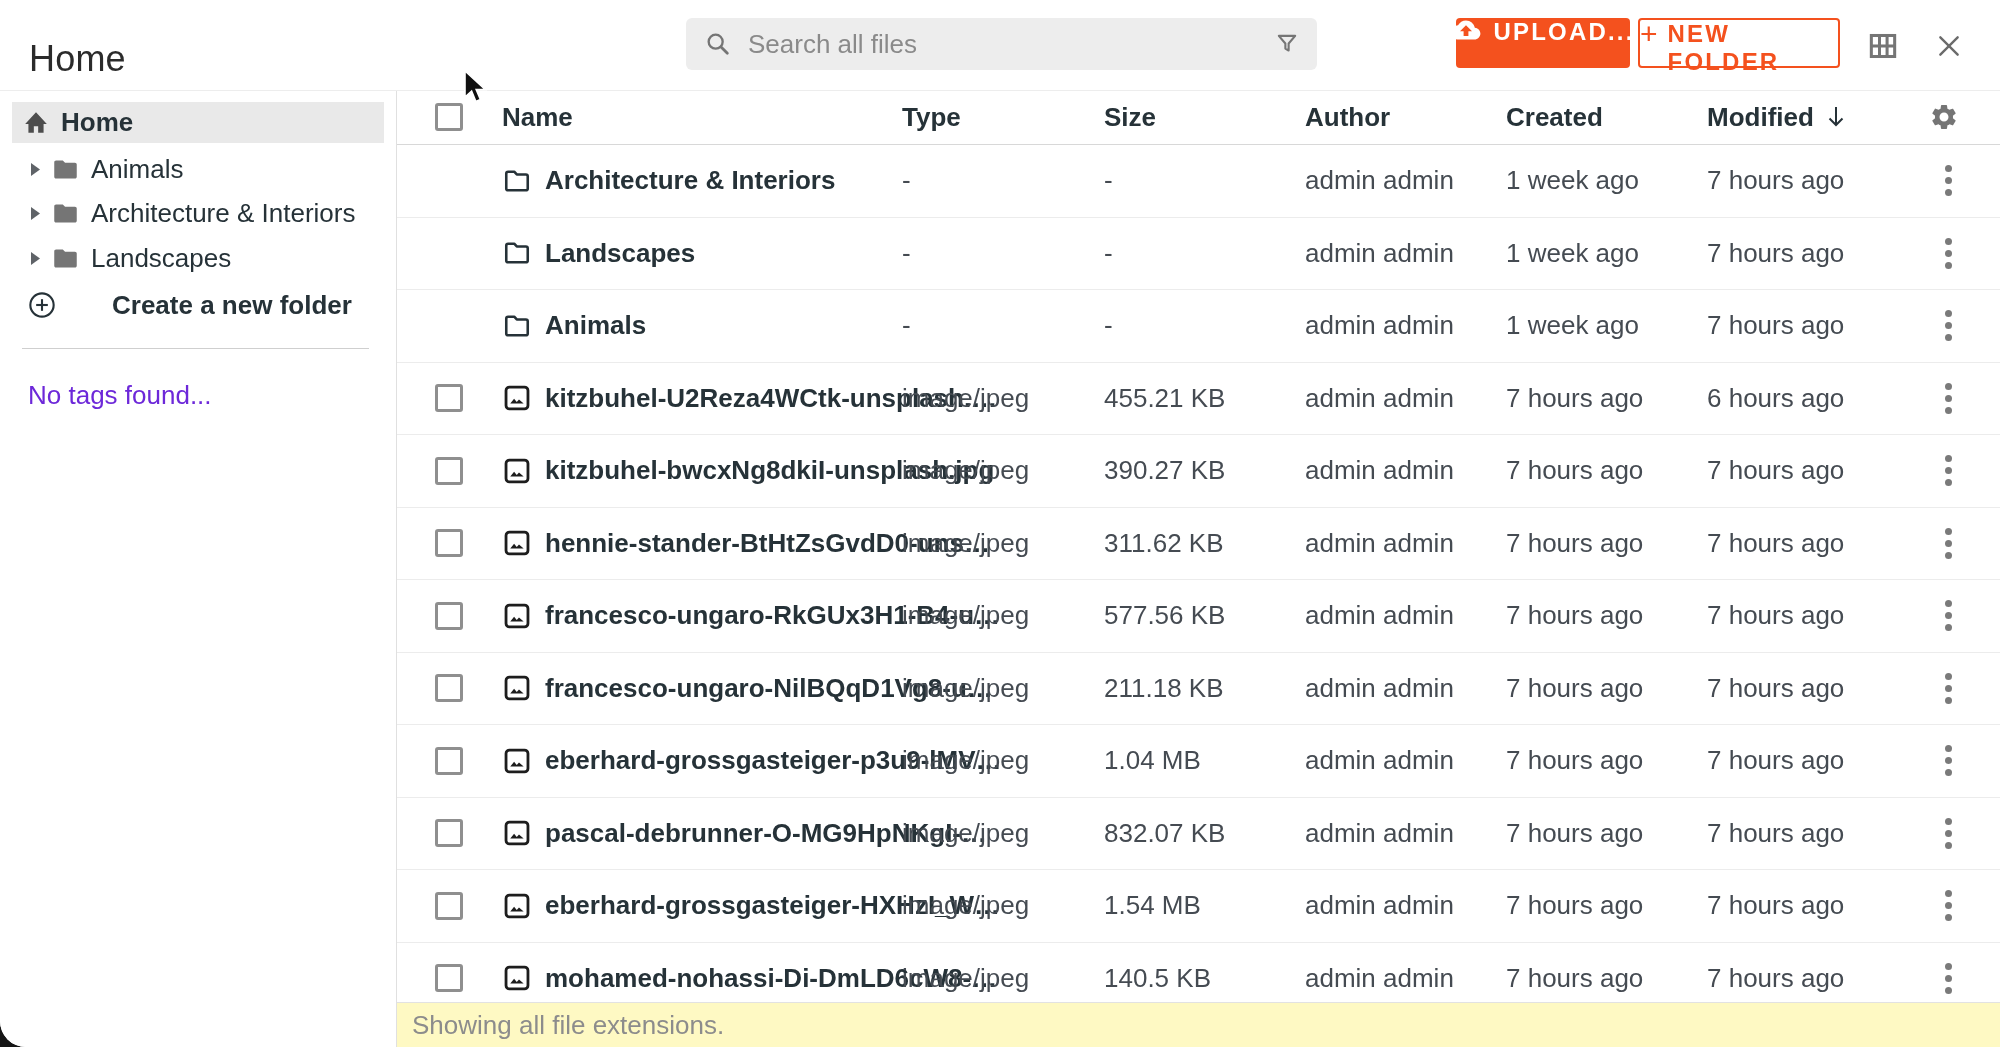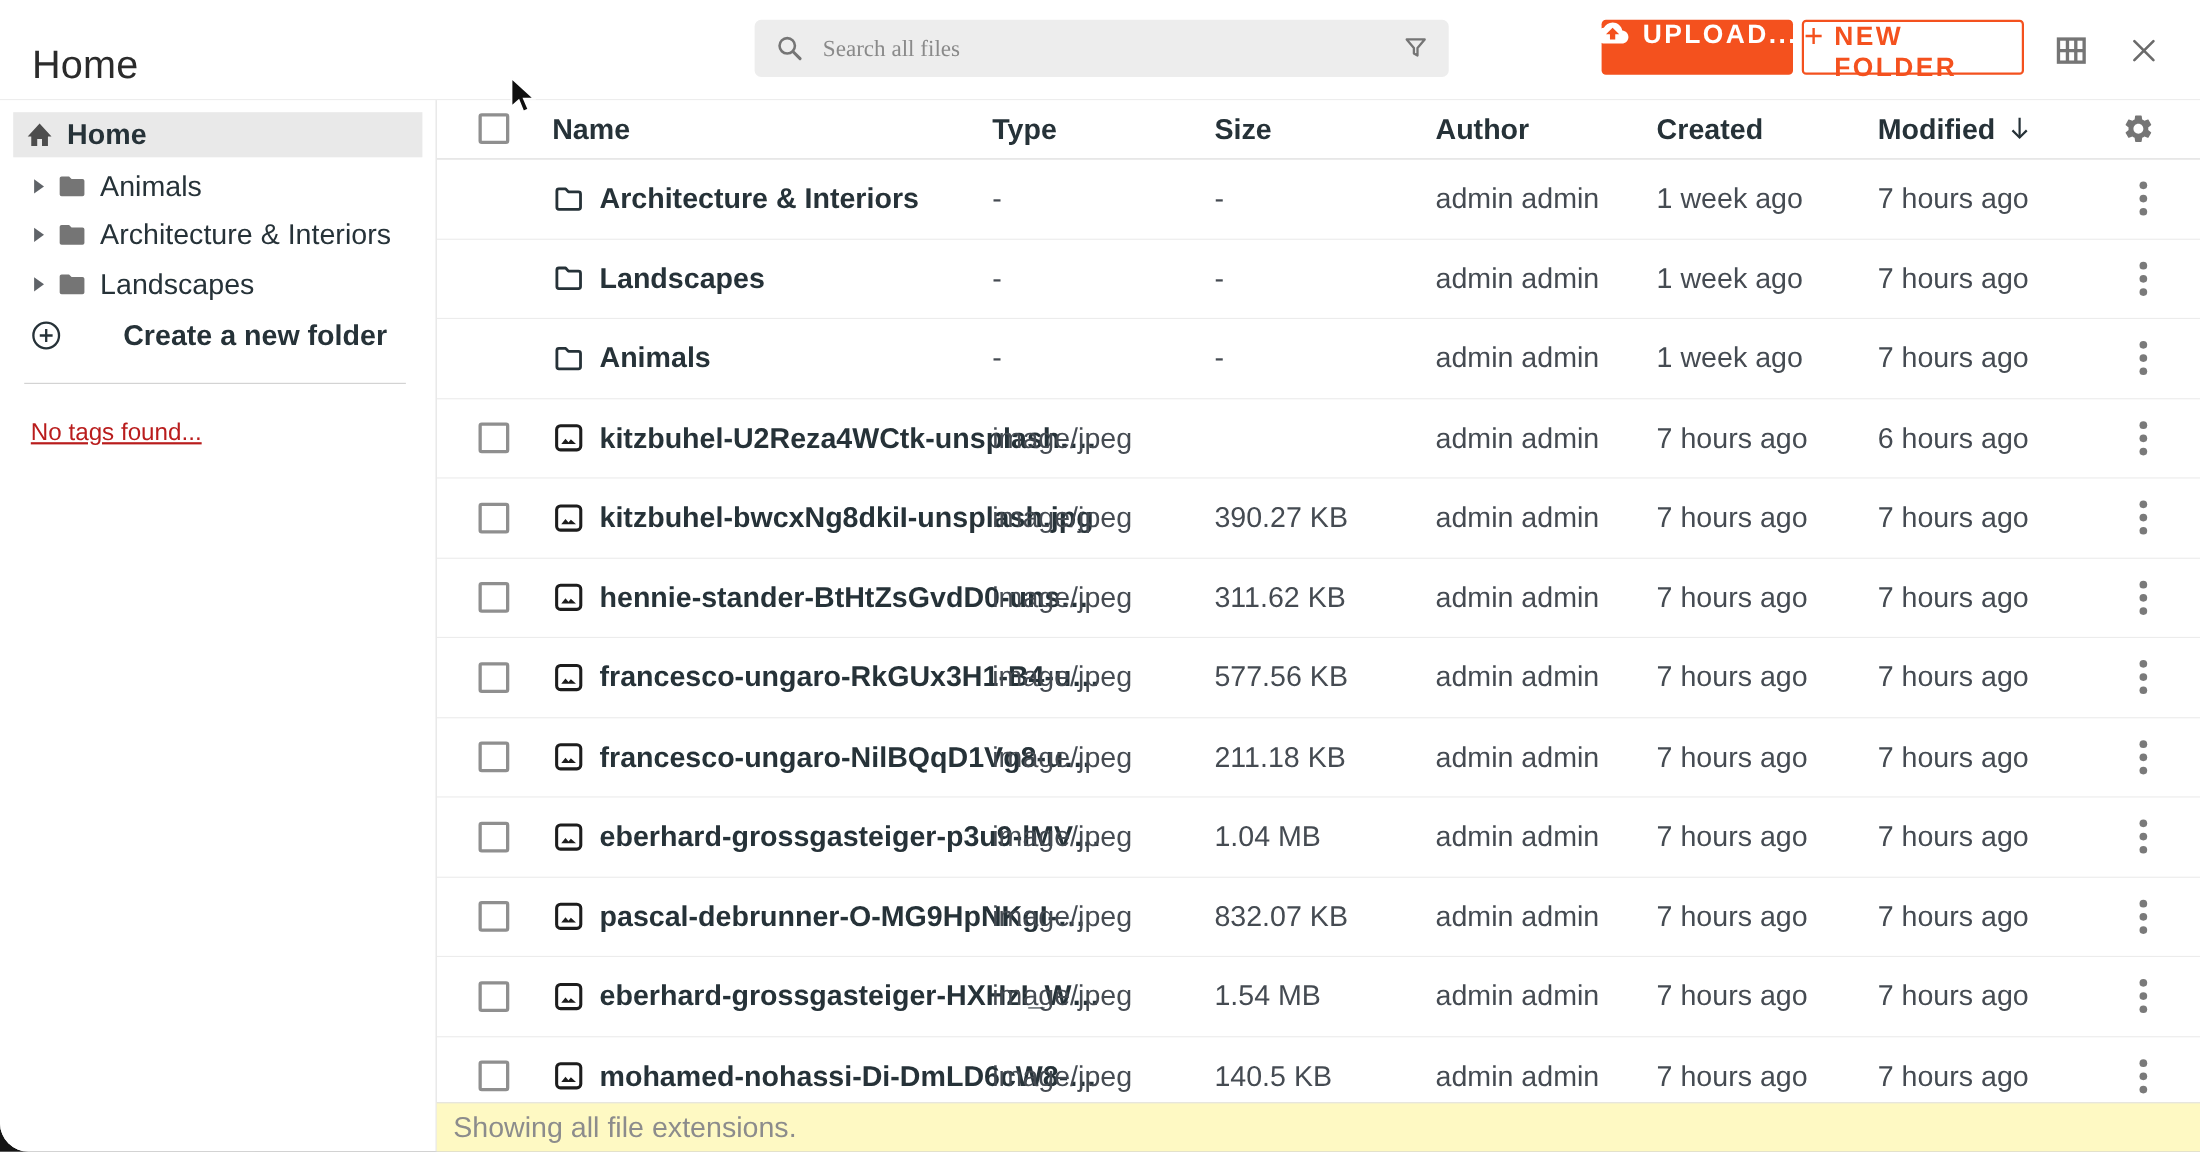--- a/index.html
+++ b/index.html
@@ -10,21 +10,21 @@
     -webkit-font-smoothing:antialiased;
   }
   .app{position:absolute;inset:0;background:#ffffff;border-bottom-left-radius:26px;overflow:hidden;}
 
   
   .topbar{position:absolute;left:0;top:0;right:0;height:90px;background:#fff;border-bottom:1px solid #ededed;z-index:20;}
   .page-title{position:absolute;left:29px;top:38px;font-size:36px;font-weight:500;color:#2b2b2b;letter-spacing:.2px;}
   .searchbar{position:absolute;left:686px;top:18px;width:631px;height:52px;background:#ededed;border-radius:6px;display:flex;align-items:center;}
   .searchbar .mag{margin-left:18px;flex:0 0 auto;display:flex;}
   .search-input{flex:1;border:none;background:transparent;outline:none;margin-left:14px;
-    font-size:21px;color:#3c3c3c;font-family:Liberation Serif, serif;}
+    font-size:26px;color:#3c3c3c;font-family:Liberation Sans, sans-serif;}
   .search-input::placeholder{color:#8a8a8a;opacity:1;}
   .searchbar .funnel{margin-right:16px;flex:0 0 auto;display:flex;cursor:pointer;}
   .btn{position:absolute;top:18px;height:50px;border-radius:4px;display:flex;justify-content:center;
     font-size:24px;font-weight:700;letter-spacing:2.2px;cursor:pointer;box-sizing:border-box;}
   .btn-upload{left:1456px;width:174px;background:#f4511e;color:#fff;gap:12px;}
   .btn-newfolder{left:1638px;width:202px;background:#fff;border:2px solid #f4511e;color:#f4511e;gap:10px;}
   .btn-newfolder .plus{font-size:30px;font-weight:400;letter-spacing:0;line-height:1;transform:translateY(-1px);}
   .top-icon{position:absolute;top:31px;width:30px;height:30px;display:flex;align-items:center;justify-content:center;cursor:pointer;}
   .grid-toggle{left:1868px;}
   .close-btn{left:1934px;}
@@ -35,21 +35,21 @@
   .side-home .home-ic{margin-left:11px;display:flex;}
   .side-home .lbl{margin-left:12px;font-size:26px;font-weight:700;color:#263238;}
   .tree-item{position:absolute;left:0;right:0;height:44px;display:flex;align-items:center;cursor:pointer;}
   .tree-item .caret{margin-left:30px;display:flex;flex:0 0 auto;cursor:pointer;}
   .tree-item .fold{margin-left:11px;display:flex;flex:0 0 auto;}
   .tree-item .lbl{margin-left:12px;font-size:26px;color:#263238;}
   .create-folder{position:absolute;left:0;right:0;top:193px;height:44px;display:flex;align-items:center;cursor:pointer;gap:47px;}
   .create-folder .plus-ic{margin-left:28px;display:flex;}
   .create-folder .lbl{margin-left:9px;font-size:26px;font-weight:700;color:#263238;}
   .side-divider{position:absolute;left:22px;right:27px;top:258px;height:0;border-top:1px solid #cfcfcf;}
-  .no-tags{position:absolute;left:28px;top:290px;font-size:22px;color:#b91c1c;text-decoration:underline;}
+  .no-tags{position:absolute;left:28px;top:290px;font-size:26px;color:#6d28d9;}
 
   
   .main{position:absolute;left:397px;top:90px;right:0;bottom:0;background:#fff;}
   .thead{position:relative;height:55px;border-bottom:1px solid #d8d8d8;box-sizing:border-box;}
   .cell{position:absolute;top:0;height:100%;display:flex;align-items:center;}
   .th{font-size:26px;font-weight:700;color:#263238;cursor:pointer;}
   .chk{width:22px;height:22px;border:3px solid #8f8f8f;border-radius:3px;background:#fff;box-sizing:content-box;cursor:pointer;}
   .pos-check{left:38px;}
   .pos-name{left:148px;}
   .pos-namehead{left:105px;}
@@ -350,20 +350,23 @@
               <rect x="2.6" y="2.6" width="18.8" height="18.8" rx="3" fill="none" stroke="#1d1d1d" stroke-width="2.4"></rect>
               <path d="M6.2 16.8l3.3-4.1 2.3 2.8 1.9-2.3 4 3.6z" fill="#1d1d1d"></path>
             </svg>
     </div>
     <div class="cell pos-name">
             <span class="name-lbl">kitzbuhel-U2Reza4WCtk-unsplash.…</span>
           </div>
     <div class="cell pos-type">
             <span class="txt">image/jpeg</span>
           </div>
+    <div class="cell pos-size">
+            <span class="txt">455.21 KB</span>
+          </div>
     <div class="cell pos-author">
             <span class="txt">admin admin</span>
           </div>
     <div class="cell pos-created">
             <span class="txt">7 hours ago</span>
           </div>
     <div class="cell pos-modified">
             <span class="txt">6 hours ago</span>
           </div>
     <div class="cell pos-kebab">

